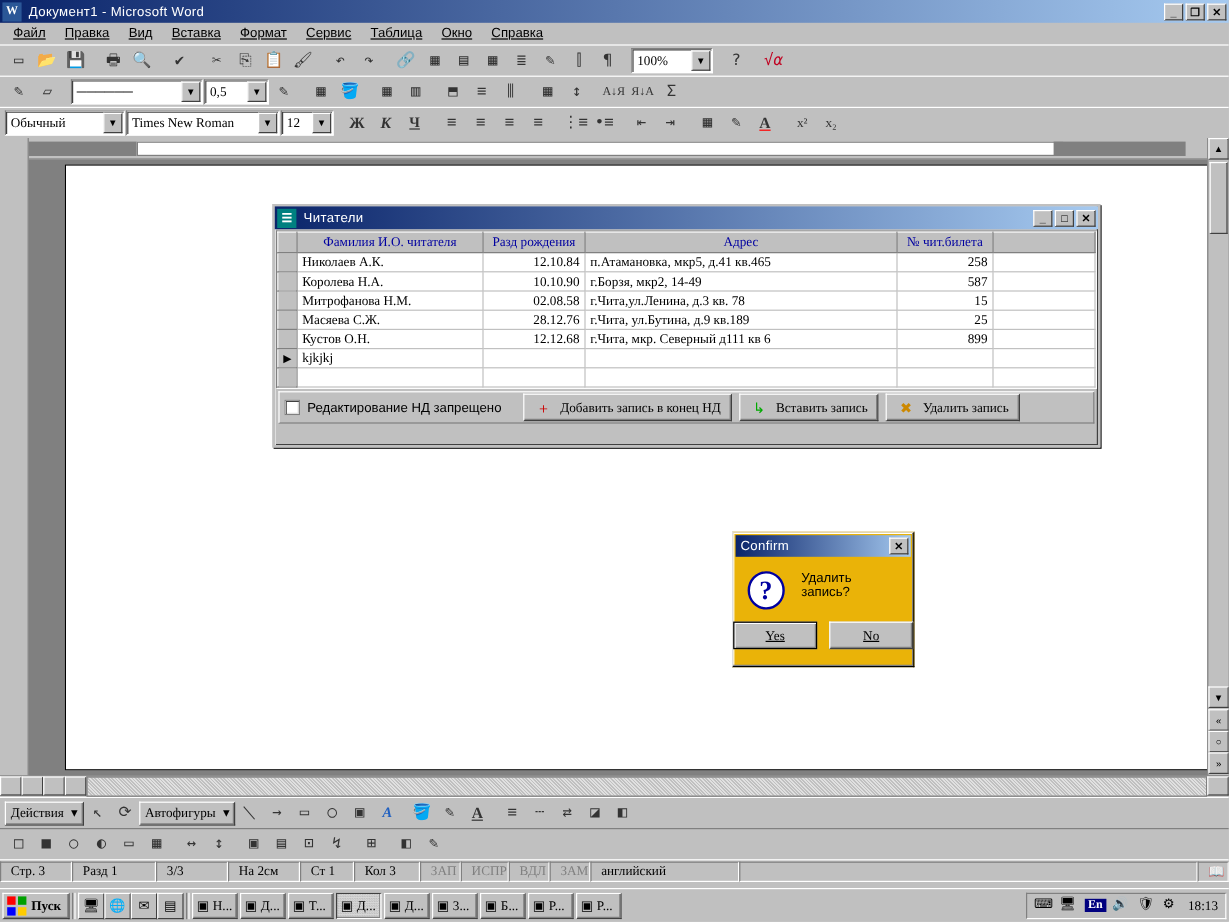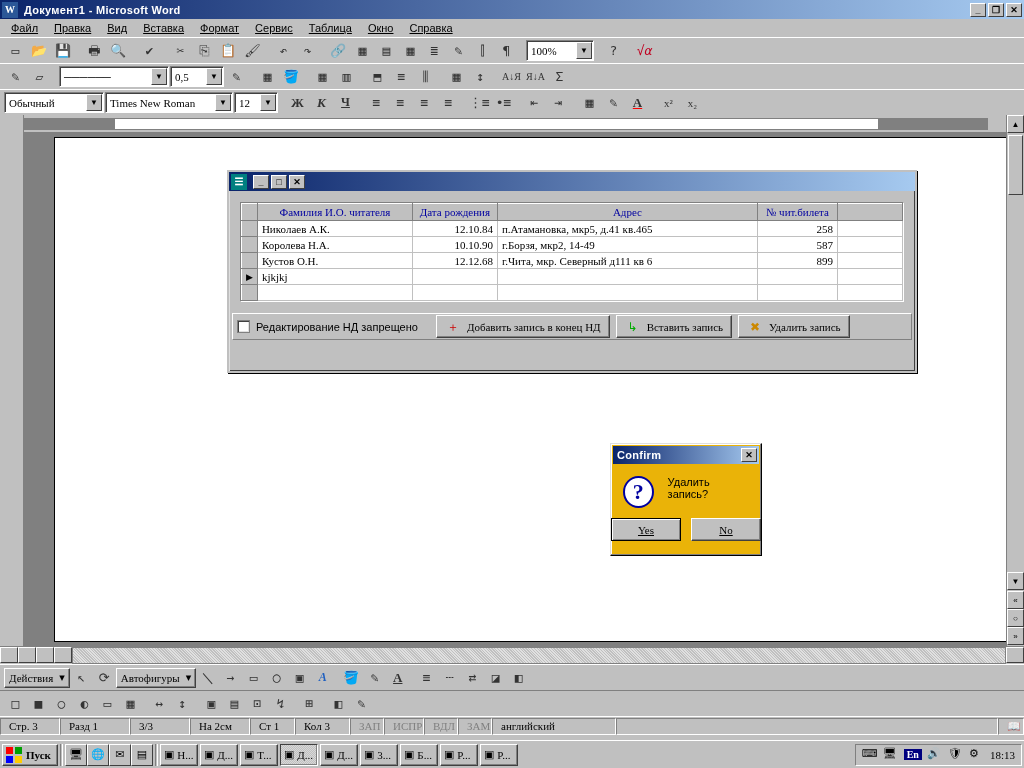--- a/index.html
+++ b/index.html
@@ -1,21 +1,21 @@
 <!DOCTYPE html>
 <html><head>
 <meta charset="utf-8">
 <style>
   * { box-sizing: border-box; }
   html, body { margin:0; padding:0; width:1024px; height:768px; overflow:hidden; font:11px "Tahoma","MS Sans Serif",sans-serif; background:#c0c0c0; }
 
   
   .titlebar { height:19px; background:linear-gradient(to right,#0a246a,#a6caf0); display:flex; align-items:center; color:#fff; padding:0 2px; }
   .titlebar .icon { width:16px; height:16px; background:#2b5797; margin-right:4px; display:flex; align-items:center; justify-content:center; font:bold 10px serif; color:#fff; }
-  .titlebar .caption { font-weight:bold; flex:1; padding-left:2px; letter-spacing:.3px; }
+  .titlebar .caption { font-weight:normal; flex:1; padding-left:2px; letter-spacing:.3px; }
   .winbtns { display:flex; }
   .winbtn { width:16px; height:14px; background:#c0c0c0; border:1px solid #fff; border-right-color:#404040; border-bottom-color:#404040; margin-left:2px; display:flex; align-items:center; justify-content:center; font:bold 9px Marlett,sans-serif; color:#000; }
 
   .menubar { height:18px; display:flex; align-items:center; padding:0 4px; gap:2px; }
   .menuitem { padding:1px 7px; cursor:default; }
   .menuitem u { text-decoration:underline; }
 
   .toolbar { height:26px; display:flex; align-items:center; padding:0 4px; border-top:1px solid #fff; gap:1px; }
   .tbtn { width:23px; height:22px; display:flex; align-items:center; justify-content:center; font:13px/1 monospace; color:#333; }
   .tbtn.sp { width:6px; }
@@ -34,21 +34,21 @@
   .vscroll { position:absolute; right:0; top:0; bottom:0; width:18px; background:#c0c0c0; border-left:1px solid #808080; }
   .vscroll .sbtn { height:18px; background:#c0c0c0; border:1px solid #fff; border-right-color:#404040; border-bottom-color:#404040; display:flex;align-items:center;justify-content:center;font:8px sans-serif; }
   .vscroll .thumb { position:absolute; top:20px; left:1px; right:1px; height:60px; background:#c0c0c0; border:1px solid #fff; border-right-color:#404040; border-bottom-color:#404040;}
   .hwzone { height:18px; background:#c0c0c0; display:flex; border-top:1px solid #808080;}
   .hwzone .viewbtn { width:18px; height:16px; border:1px solid #fff; border-right-color:#404040; border-bottom-color:#404040; }
   .hwzone .htrack { flex:1; background:repeating-linear-gradient(45deg,#c0c0c0,#c0c0c0 1px,#e0e0e0 1px,#e0e0e0 2px); border:1px solid #808080;}
 
   
   .mdi { position:absolute; left:203px; top:55px; width:690px; height:203px; background:#c0c0c0; border:2px solid #c0c0c0; box-shadow:1px 1px 0 #000, inset 1px 1px 0 #dfdfdf, inset -1px -1px 0 #404040; }
   .mdi .titlebar{ background:linear-gradient(to right,#0a246a,#a6caf0); }
-  .grid { margin:11px; background:#fff; border:1px solid #808080; border-right-color:#fff; border-bottom-color:#fff; box-shadow:inset 1px 1px 0 #404040; }
+  .grid { margin:1px; background:#fff; border:1px solid #808080; border-right-color:#fff; border-bottom-color:#fff; box-shadow:inset 1px 1px 0 #404040; }
   table.datagrid { border-collapse:collapse; width:100%; font:11px "MS Sans Serif",Tahoma; }
   table.datagrid th { background:#c0c0c0; color:#0000a0; font-weight:normal; border:1px solid #808080; border-top-color:#fff; border-left-color:#fff; padding:1px 6px; height:17px; }
   table.datagrid td { border:1px solid #c0c0c0; padding:1px 4px; height:16px; white-space:nowrap; overflow:hidden; }
   table.datagrid td.rowhdr { width:15px; background:#c0c0c0; border:1px solid #808080; border-top-color:#fff; border-left-color:#fff; text-align:center; font:9px sans-serif; }
   table.datagrid th.rowhdr { width:15px; }
   td.num { text-align:right; }
   td.date { text-align:right; padding-right:8px;}
 
   .panel { margin:2px 3px 3px 3px; height:27px; background:#c0c0c0; border:1px solid #fff; border-right-color:#808080; border-bottom-color:#808080; display:flex; align-items:center; padding:0 4px; gap:6px;}
   .chk { width:13px; height:13px; background:#fff; border:1px solid #808080; box-shadow:inset 1px 1px 0 #404040, inset -1px -1px 0 #dfdfdf; }
@@ -226,51 +226,68 @@
     <div class="hruler">
       <div class="rulerdark"></div>
         <div class="hruler-inner"></div>
         <div class="rulerdark2"></div>
     </div>
     <div class="page"></div>
 
     <div class="mdi">
       <div class="titlebar">
         <div class="icon" style="background:#008080">☰</div>
+        <div class="caption">Читатели</div>
         <div class="winbtns">
           <div class="winbtn">_</div>
           <div class="winbtn">□</div>
           <div class="winbtn">✕</div>
         </div>
       </div>
       <div class="grid">
         <table class="datagrid">
           <tbody>
               <tr>
             <th class="rowhdr"></th>
             <th style="width:155px">Фамилия И.О. читателя</th>
-            <th style="width:85px">Дата рождения</th>
+            <th style="width:85px">Разд рождения</th>
             <th style="width:260px">Адрес</th>
             <th style="width:80px">№ чит.билета</th>
             <th style="border-left:1px solid #808080"></th>
           </tr>
           <tr>
                 <td class="rowhdr"></td>
                 <td>Николаев А.К.</td>
                 <td class="date">12.10.84</td>
                 <td>п.Атамановка, мкр5, д.41 кв.465</td>
                 <td class="num">258</td>
                 <td></td>
               </tr>
           <tr>
                 <td class="rowhdr"></td>
                 <td>Королева Н.А.</td>
                 <td class="date">10.10.90</td>
                 <td>г.Борзя, мкр2, 14-49</td>
                 <td class="num">587</td>
+                <td></td>
+              </tr>
+          <tr>
+                <td class="rowhdr"></td>
+                <td>Митрофанова Н.М.</td>
+                <td class="date">02.08.58</td>
+                <td>г.Чита,ул.Ленина, д.3 кв. 78</td>
+                <td class="num">15</td>
+                <td></td>
+              </tr>
+          <tr>
+                <td class="rowhdr"></td>
+                <td>Масяева С.Ж.</td>
+                <td class="date">28.12.76</td>
+                <td>г.Чита, ул.Бутина, д.9 кв.189</td>
+                <td class="num">25</td>
                 <td></td>
               </tr>
           <tr>
                 <td class="rowhdr"></td>
                 <td>Кустов О.Н.</td>
                 <td class="date">12.12.68</td>
                 <td>г.Чита, мкр. Северный д111 кв 6</td>
                 <td class="num">899</td>
                 <td></td>
               </tr>

